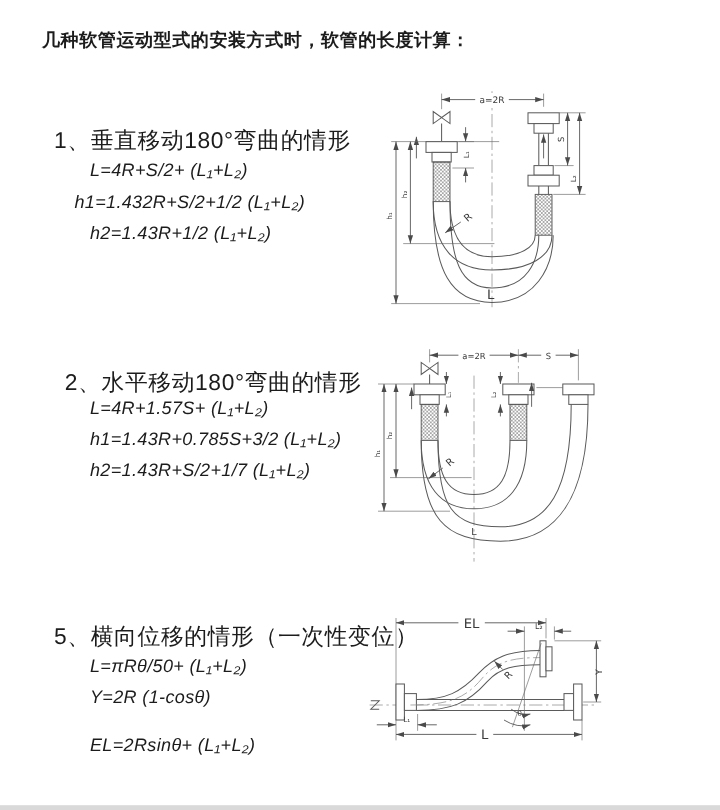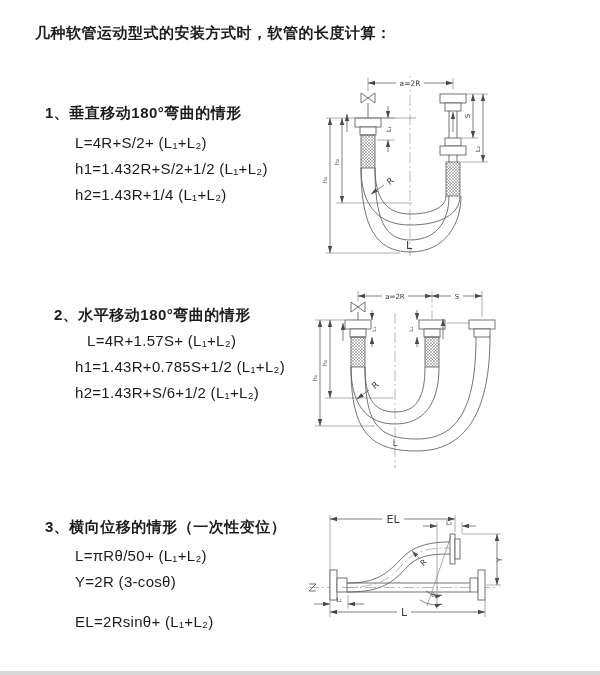--- a/index.html
+++ b/index.html
@@ -1,48 +1,48 @@
 <!DOCTYPE html>
 <html><head>
 <meta charset="utf-8">
 <style>
   html,body{margin:0;padding:0;background:#ffffff;}
   body{width:600px;height:675px;position:relative;overflow:hidden;
        font-family:"Liberation Sans","DejaVu Sans",sans-serif;color:#1c1c1c;}
   .abs{position:absolute;}
   .doc-title{font-size:15px;font-weight:700;letter-spacing:.5px;white-space:nowrap;}
-  .sec-heading{font-size:15px;font-weight:700;letter-spacing:.5px;white-space:nowrap;}
-  .formula{font-size:15px;font-weight:500;letter-spacing:.3px;white-space:nowrap;}
+  .sec-heading{font-size:19px;font-weight:400;letter-spacing:.5px;white-space:nowrap;}
+  .formula{font-size:15px;font-weight:500;letter-spacing:.3px;white-space:nowrap;font-style:italic;}
   svg{position:absolute;overflow:visible;}
   svg text{font-family:"DejaVu Sans",sans-serif;fill:#3a3a3a;}
   .geo{stroke:#5a5a5a;stroke-width:.85;fill:none;}
   .fl{stroke:#5a5a5a;stroke-width:.85;fill:#ffffff;}
   .dim{stroke:#4a4a4a;stroke-width:.7;fill:none;}
   .ext{stroke:#6a6a6a;stroke-width:.55;fill:none;}
   .cl{stroke:#8a8a8a;stroke-width:.6;fill:none;stroke-dasharray:11 3 2 3;}
   .bottom-edge{left:0;top:671px;width:600px;height:4px;background:#d9d9d9;}
 </style>
 </head>
 <body>
 
 <div class="abs doc-title" style="left:35px;top:24px">几种软管运动型式的安装方式时，软管的长度计算：</div>
 
 <div class="abs sec-heading" style="left:45px;top:104px">1、垂直移动180°弯曲的情形</div>
 <div class="abs formula" style="left:75px;top:134px">L=4R+S/2+ (L₁+L₂)</div>
-<div class="abs formula" style="left:75px;top:160px">h1=1.432R+S/2+1/2 (L₁+L₂)</div>
-<div class="abs formula" style="left:75px;top:186px">h2=1.43R+1/4 (L₁+L₂)</div>
+<div class="abs formula" style="left:62px;top:160px">h1=1.432R+S/2+1/2 (L₁+L₂)</div>
+<div class="abs formula" style="left:75px;top:186px">h2=1.43R+1/2 (L₁+L₂)</div>
 
 <div class="abs sec-heading" style="left:54px;top:306px">2、水平移动180°弯曲的情形</div>
-<div class="abs formula" style="left:87px;top:332px">L=4R+1.57S+ (L₁+L₂)</div>
-<div class="abs formula" style="left:75px;top:358px">h1=1.43R+0.785S+1/2 (L₁+L₂)</div>
-<div class="abs formula" style="left:75px;top:384px">h2=1.43R+S/6+1/2 (L₁+L₂)</div>
-
-<div class="abs sec-heading" style="left:45px;top:518px">3、横向位移的情形（一次性变位）</div>
+<div class="abs formula" style="left:75px;top:332px">L=4R+1.57S+ (L₁+L₂)</div>
+<div class="abs formula" style="left:75px;top:358px">h1=1.43R+0.785S+3/2 (L₁+L₂)</div>
+<div class="abs formula" style="left:75px;top:384px">h2=1.43R+S/2+1/7 (L₁+L₂)</div>
+
+<div class="abs sec-heading" style="left:45px;top:518px">5、横向位移的情形（一次性变位）</div>
 <div class="abs formula" style="left:75px;top:547px">L=πRθ/50+ (L₁+L₂)</div>
-<div class="abs formula" style="left:75px;top:573px">Y=2R (3-cosθ)</div>
+<div class="abs formula" style="left:75px;top:573px">Y=2R (1-cosθ)</div>
 <div class="abs formula" style="left:75px;top:613px">EL=2Rsinθ+ (L₁+L₂)</div>
 
 <svg style="left:300px;top:68px" width="285" height="195" viewBox="0 0 285 195">
   <defs>
     <marker id="d1a" markerUnits="userSpaceOnUse" markerWidth="7.5" markerHeight="6.5" refX="7" refY="3" orient="auto-start-reverse">
       <path d="M0,0.8 L7,3 L0,5.2 Z" fill="#4a4a4a"></path>
     </marker>
     <pattern id="d1b" width="3" height="3" patternUnits="userSpaceOnUse">
       <path d="M0,3 L3,0 M0,0 L3,3" stroke="#6a6a6a" stroke-width="0.45"></path>
     </pattern>

